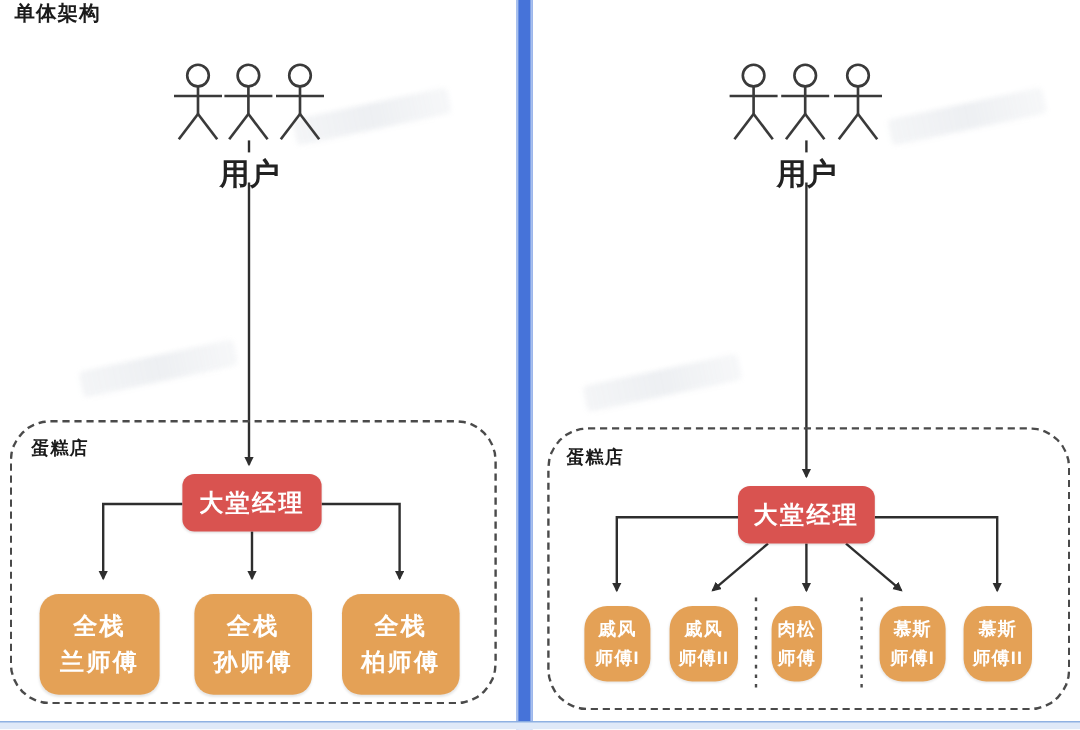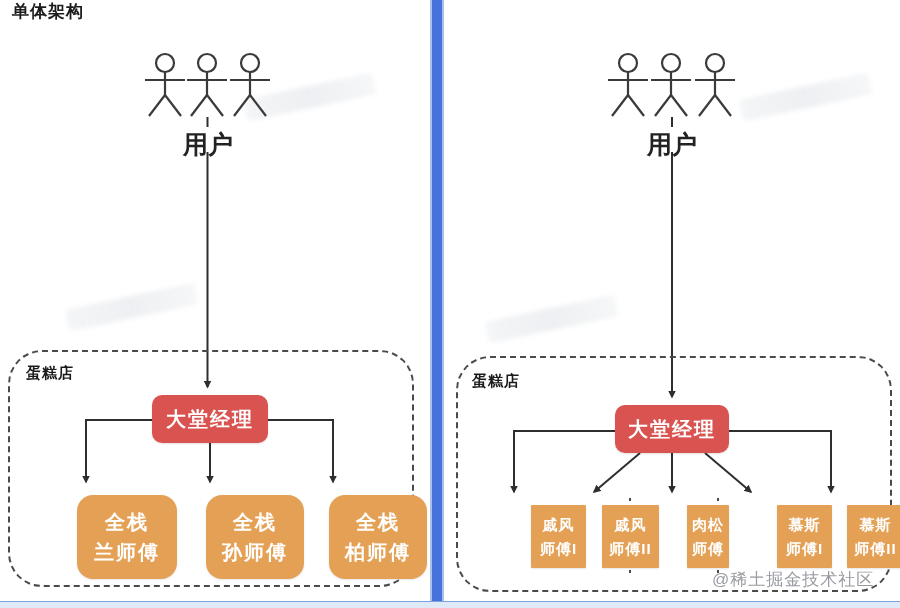--- a/index.html
+++ b/index.html
@@ -37,24 +37,23 @@
     position:absolute;background:#d95350;border-radius:10px;
     color:#fff;font-weight:bold;font-size:20px;letter-spacing:2px;
     display:flex;align-items:center;justify-content:center;
     box-shadow:0 1px 2px rgba(0,0,0,.12);
   }
   .worker-box{
     position:absolute;background:#e4a156;color:#fff;font-weight:bold;
     text-align:center;box-sizing:border-box;
     display:flex;flex-direction:column;align-items:center;justify-content:center;
     box-shadow:0 1px 2px rgba(0,0,0,.10);
-    margin-left:44px;
   }
   .worker-box.big{border-radius:16px;font-size:20px;line-height:1.5;letter-spacing:2px;}
-  .worker-box.small{border-radius:1px;font-size:15px;line-height:1.55;letter-spacing:1px;}
+  .worker-box.small{border-radius:19px;font-size:15px;line-height:1.55;letter-spacing:1px;}
   .lines{position:absolute;left:0;top:0;width:900px;height:608px;pointer-events:none;}
   .watermark{
     position:absolute;left:712px;top:568px;font-size:17px;color:#8f9298;
     letter-spacing:1px;opacity:.92;
   }
   .faint-mark{
     position:absolute;width:132px;height:22px;transform:rotate(-12deg);
     background:linear-gradient(90deg,rgba(145,158,176,.10),rgba(145,158,176,.16),rgba(145,158,176,.08));
     filter:blur(2px);border-radius:4px;
   }
@@ -200,16 +199,15 @@
   </div>
   <div class="worker-box small" style="left:733px;top:505px;width:55px;height:63px;">
     <span>慕斯</span>
     <span>师傅I</span>
   </div>
   <div class="worker-box small" style="left:803px;top:505px;width:57px;height:63px;">
     <span>慕斯</span>
     <span>师傅II</span>
   </div>
 
-  <div class="watermark">@稀土掘金技术社区</div>
 
   <div class="footer-strip"></div>
 </div>
 
 </body></html>

